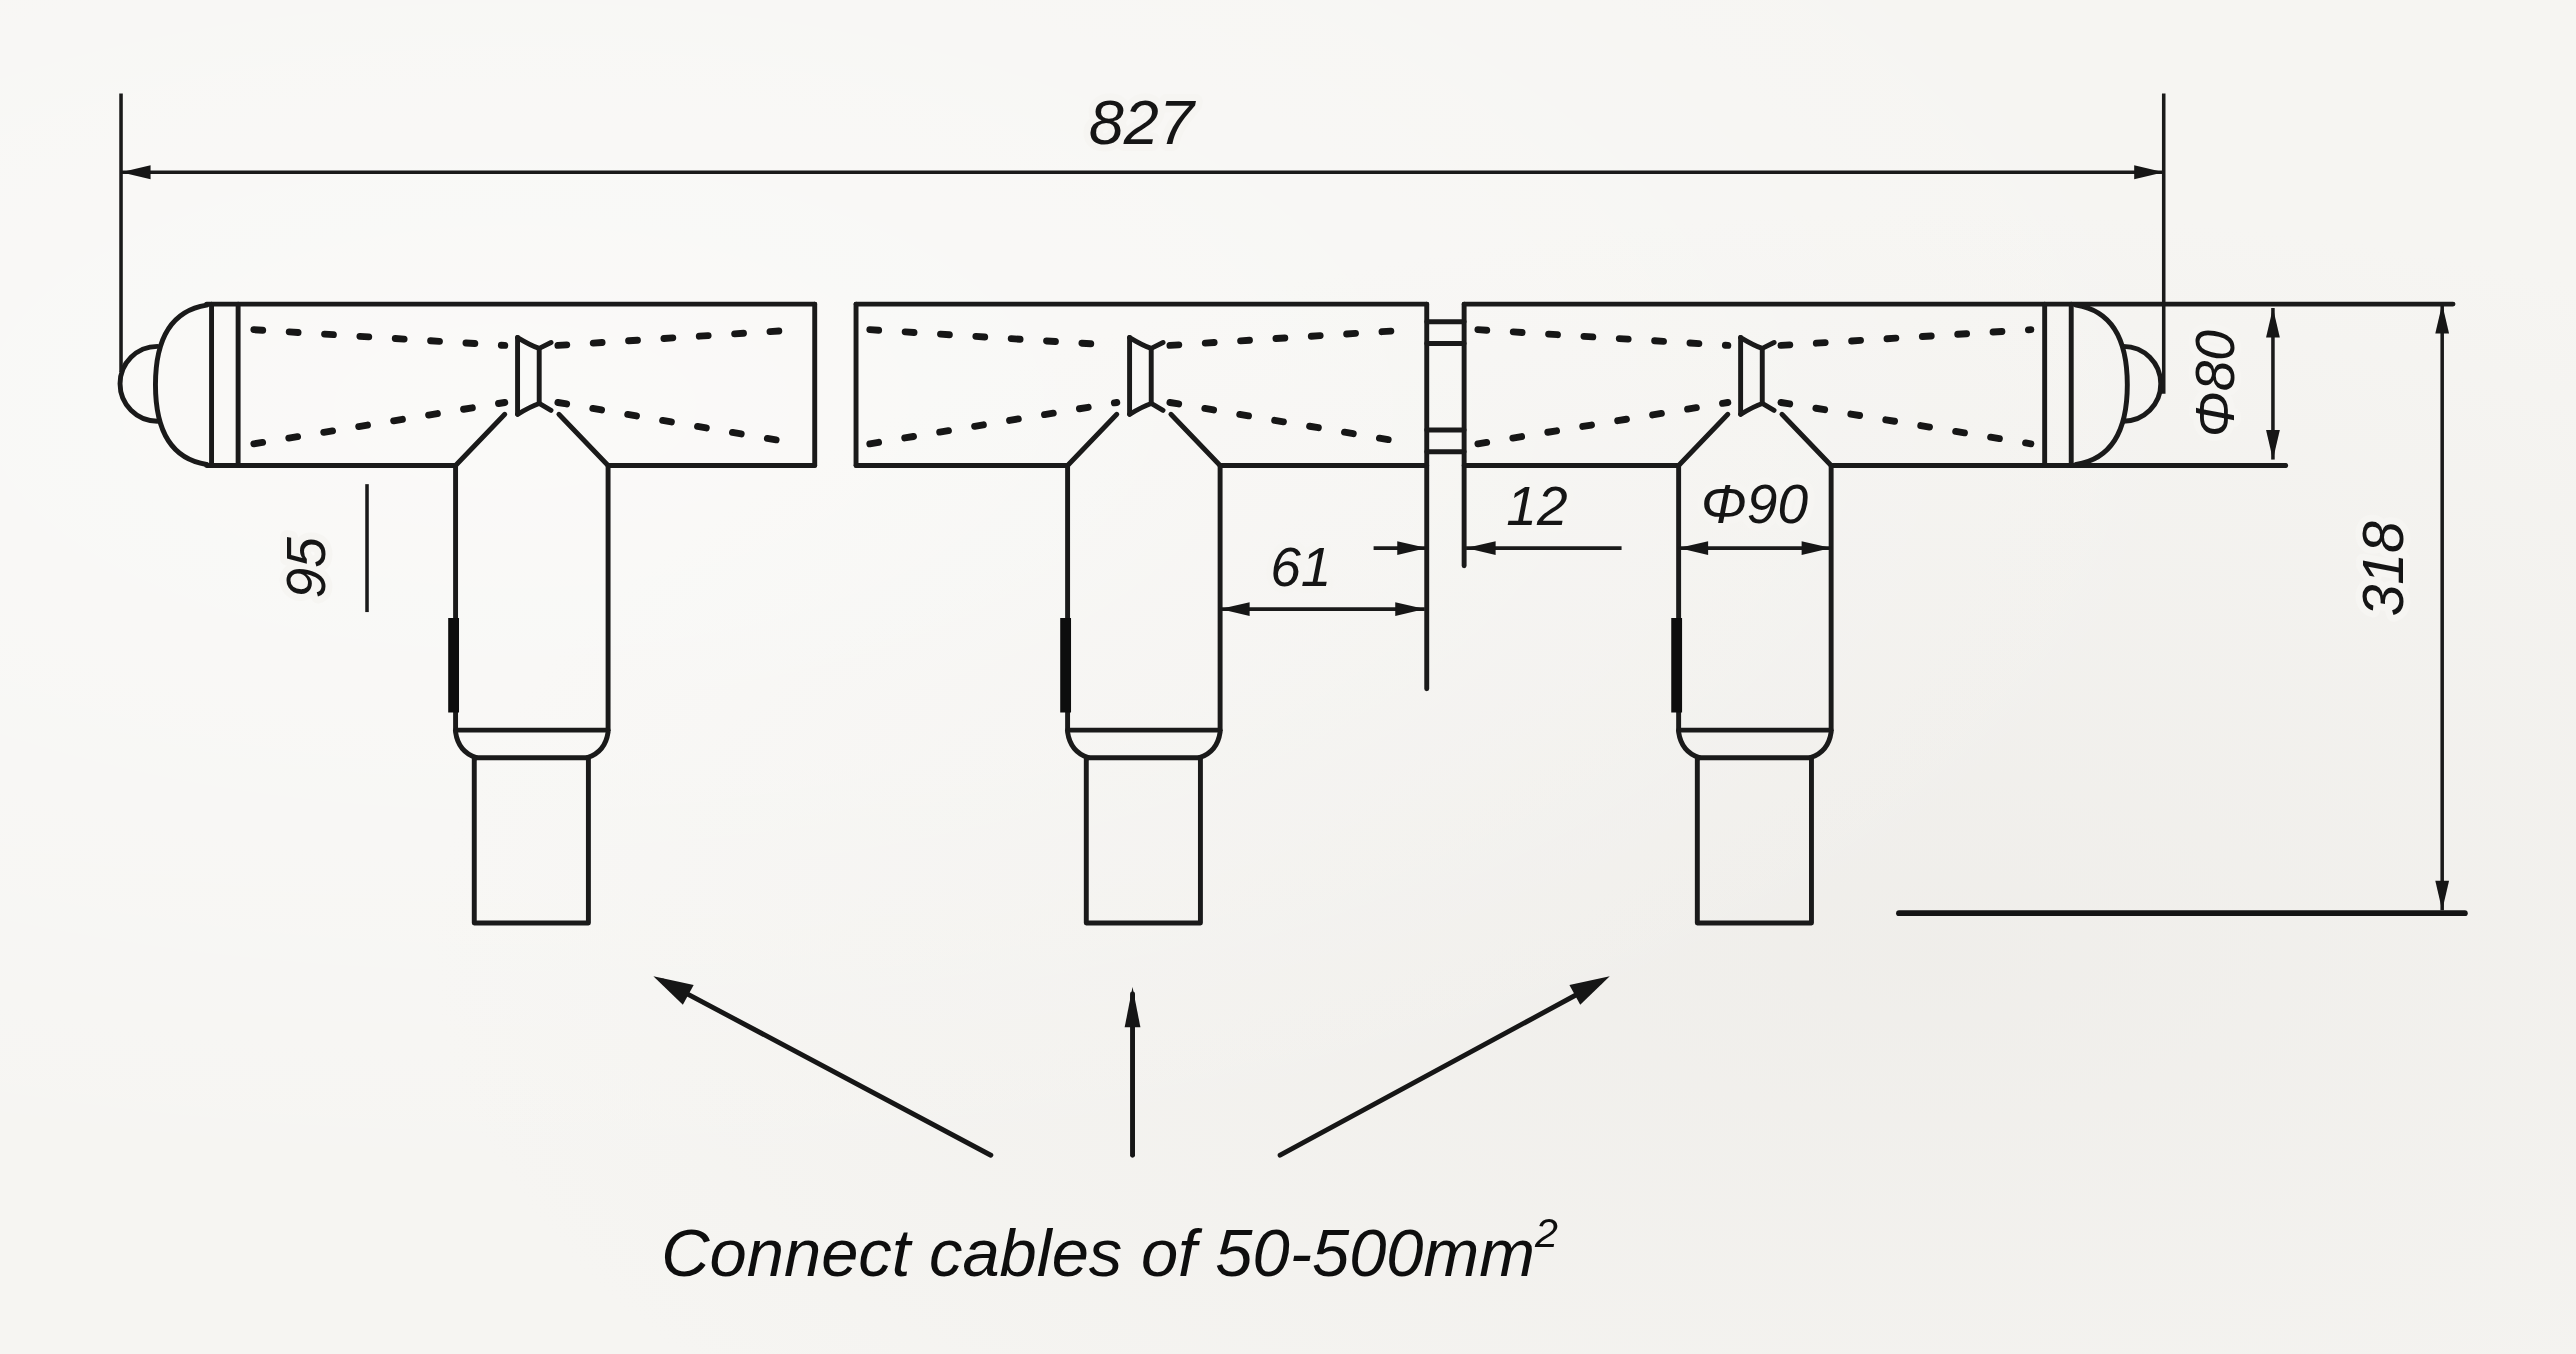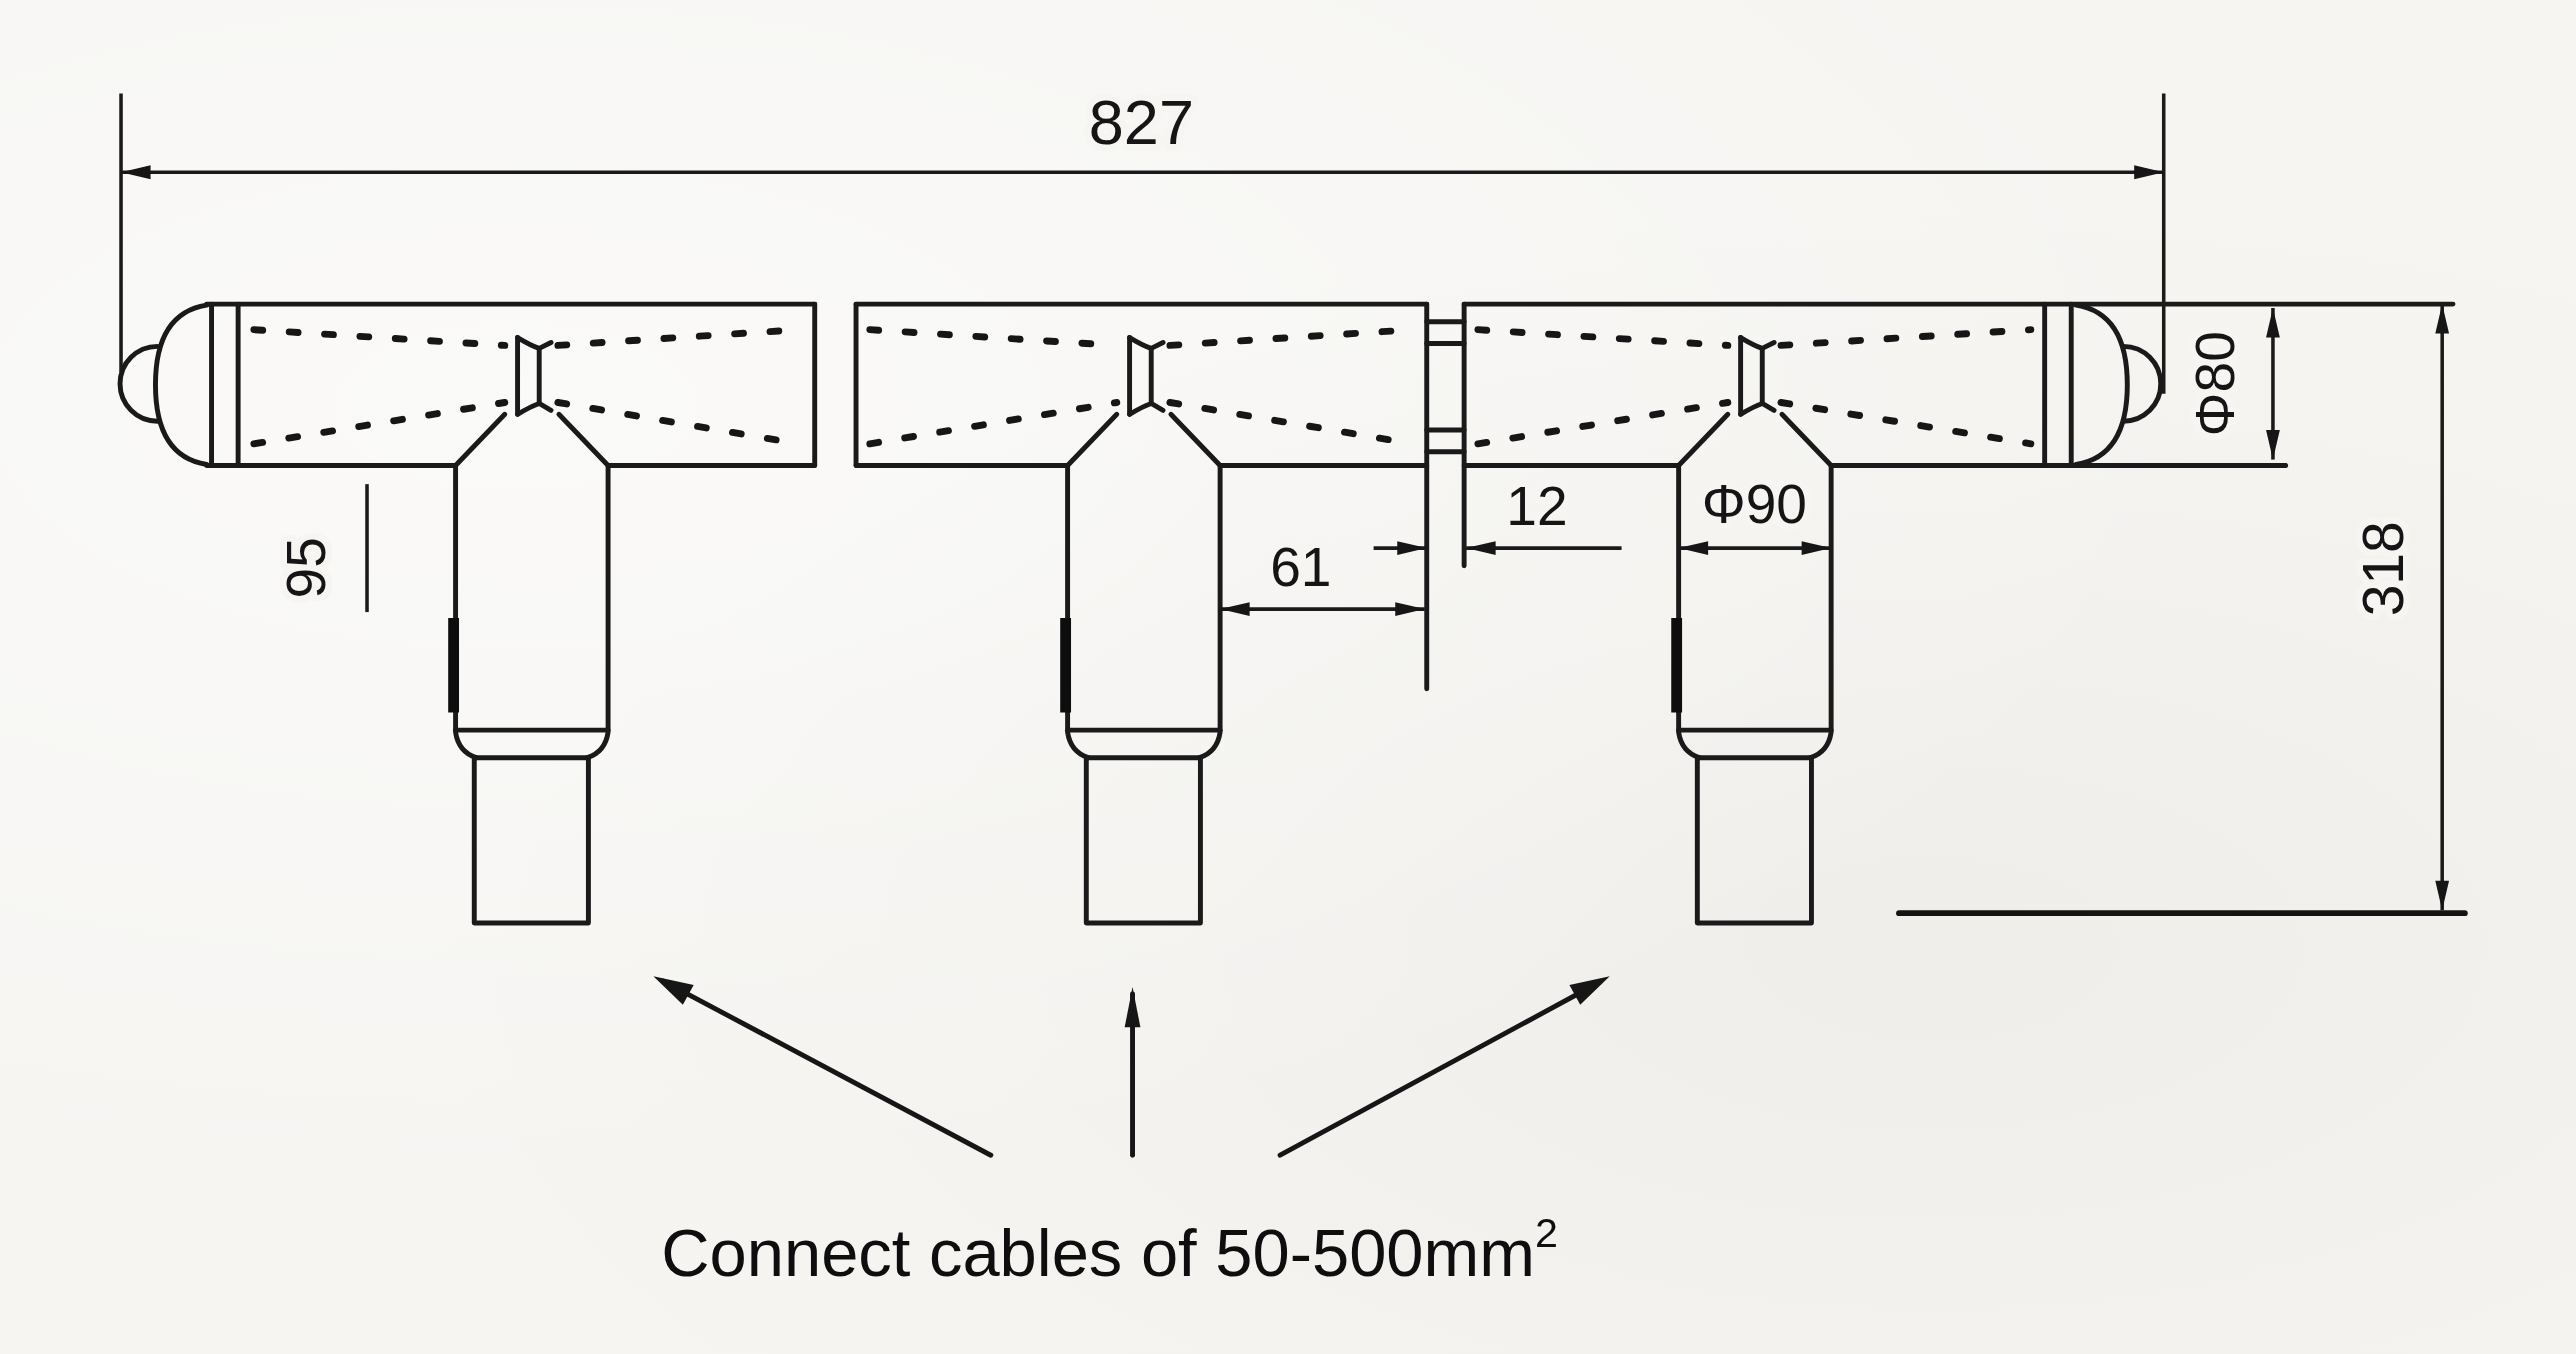--- a/index.html
+++ b/index.html
@@ -10,20 +10,21 @@
   }
   .canvas {
     position: relative;
     width: 2576px;
     height: 1355px;
     background:
       radial-gradient(ellipse at 20% 30%, rgba(255,255,255,0.5), rgba(255,255,255,0) 60%),
       radial-gradient(ellipse at 75% 70%, rgba(235,233,229,0.6), rgba(235,233,229,0) 55%),
       #f6f5f2;
     overflow: hidden;
+    font-style: italic;
   }
   svg { display: block; width: 2576px; height: 1355px; }
 
   .outline   { fill: none; stroke: #1a1a1a; stroke-width: 5;   stroke-linecap: round; stroke-linejoin: round; }
   .thin      { fill: none; stroke: #1a1a1a; stroke-width: 3.6; stroke-linecap: butt; }
   .dotted    { fill: none; stroke: #161616; stroke-width: 7;   stroke-linecap: round; stroke-dasharray: 9 27; }
   .tickbar   { fill: none; stroke: #0d0d0d; stroke-width: 11;  stroke-linecap: butt; }
   .baseline  { fill: none; stroke: #141414; stroke-width: 6;   stroke-linecap: round; }
   .arrowline { fill: none; stroke: #161616; stroke-width: 5;   stroke-linecap: round; }
   .ahead     { fill: #161616; stroke: none; }

